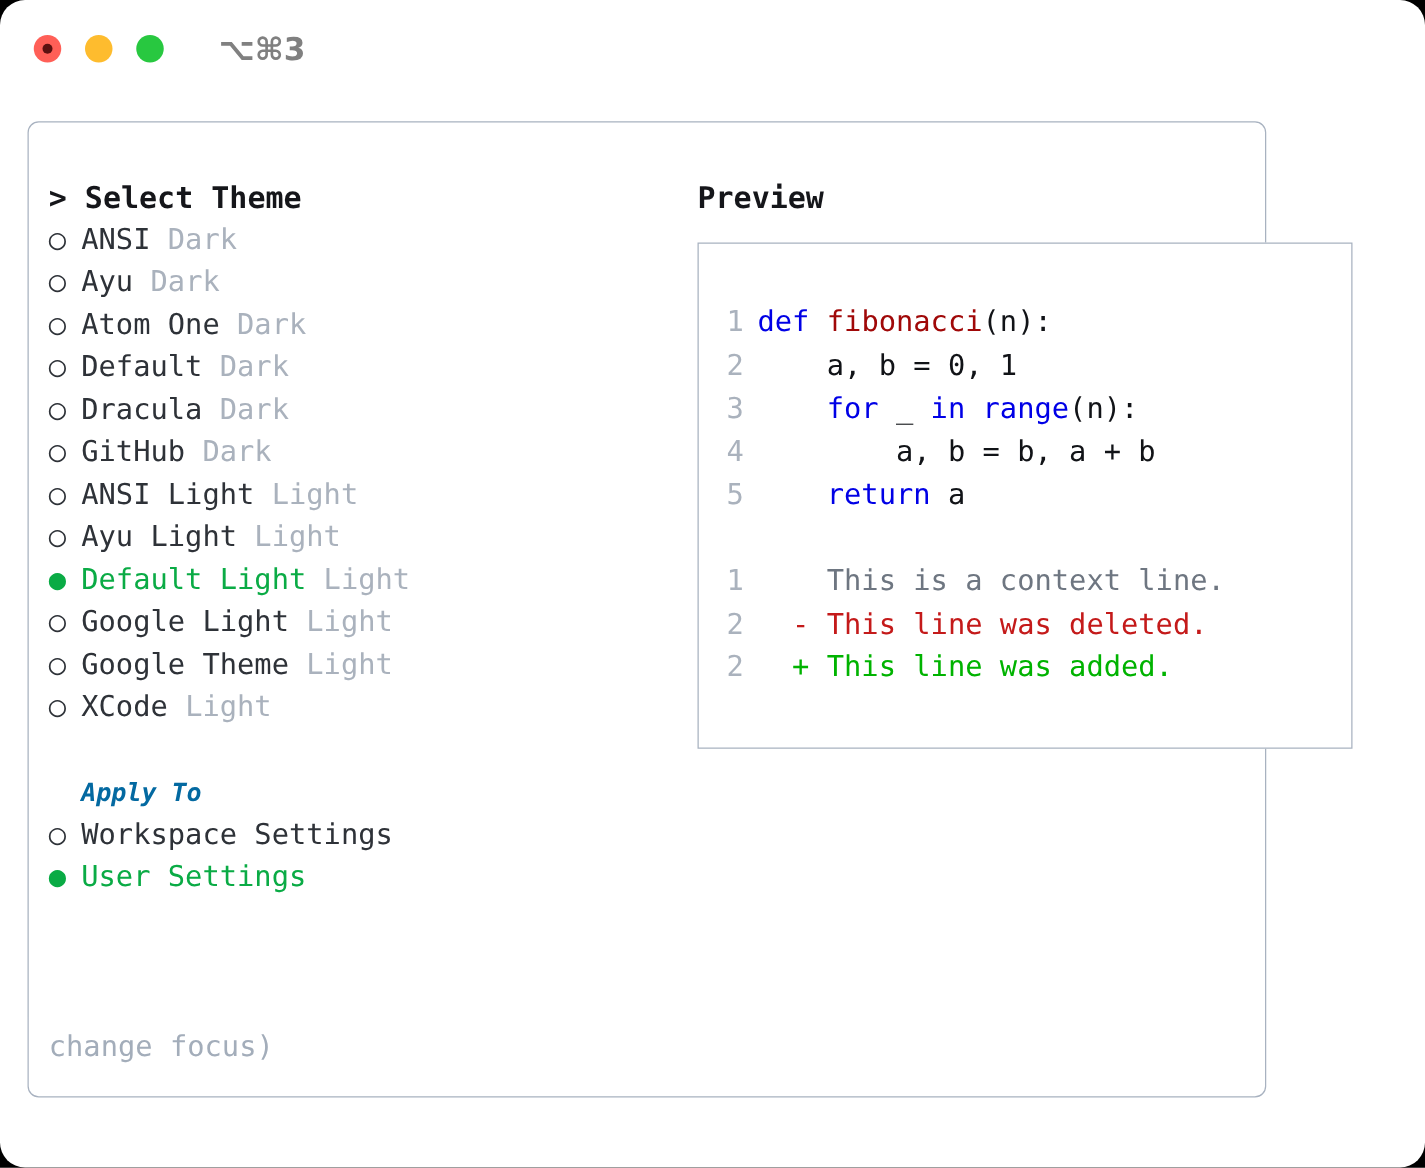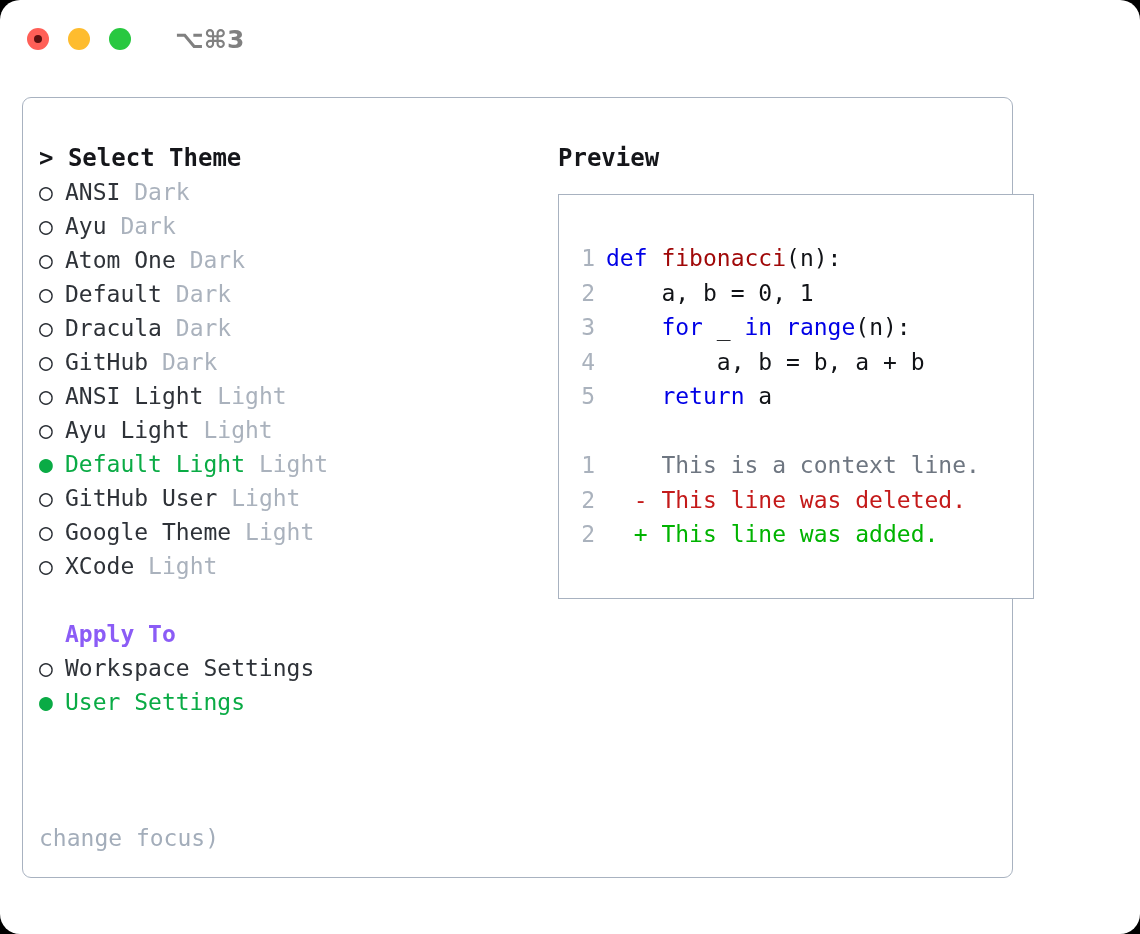--- a/index.html
+++ b/index.html
@@ -123,26 +123,27 @@
     display: inline-block;
     width: 26px;
     color: #2e3238;
   }
   .opt.selected .marker { color: #0aab45; }
   .opt.selected .label  { color: #0aab45; }
   .opt .label { color: #2e3238; }
   .opt .badge { color: #aab2bd; }
 
   .applyto-head {
-    font-size: 23px;
-    line-height: 34px;
-    font-weight: bold;
-    color: #8b5cf6;
+    font-size: 20px;
+    line-height: 34px;
+    font-weight: bold;
+    color: #0369a1;
     white-space: pre;
     padding-left: 26px;
+    font-style: italic;
   }
 
   .spacer-row { height: 34px; }
 
   .hint {
     font-size: 23px;
     line-height: 34px;
     color: #a3adba;
     white-space: pre;
     margin-top: 34px;
@@ -151,21 +152,21 @@
   
   .preview-head {
     font-size: 24px;
     font-weight: bold;
     color: #15161a;
     line-height: 34px;
     white-space: pre;
   }
   .preview-box {
     margin-top: 19px;
-    width: 476px;
+    width: 524px;
     height: 405px;
     border: 1.6px solid #a8b2c0;
     box-sizing: border-box;
     background: #ffffff;
     position: relative;
   }
   .code {
     position: absolute;
     left: 14px;
     top: 46px;
@@ -211,21 +212,21 @@
         <div id="theme-items">
             <div class="opt"><span class="marker">○</span><span class="label">ANSI</span><span> </span><span class="badge">Dark</span></div>
             <div class="opt"><span class="marker">○</span><span class="label">Ayu</span><span> </span><span class="badge">Dark</span></div>
             <div class="opt"><span class="marker">○</span><span class="label">Atom One</span><span> </span><span class="badge">Dark</span></div>
             <div class="opt"><span class="marker">○</span><span class="label">Default</span><span> </span><span class="badge">Dark</span></div>
             <div class="opt"><span class="marker">○</span><span class="label">Dracula</span><span> </span><span class="badge">Dark</span></div>
             <div class="opt"><span class="marker">○</span><span class="label">GitHub</span><span> </span><span class="badge">Dark</span></div>
             <div class="opt"><span class="marker">○</span><span class="label">ANSI Light</span><span> </span><span class="badge">Light</span></div>
             <div class="opt"><span class="marker">○</span><span class="label">Ayu Light</span><span> </span><span class="badge">Light</span></div>
             <div class="opt selected"><span class="marker">●</span><span class="label">Default Light</span><span> </span><span class="badge">Light</span></div>
-            <div class="opt"><span class="marker">○</span><span class="label">GitHub User</span><span> </span><span class="badge">Light</span></div>
+            <div class="opt"><span class="marker">○</span><span class="label">Google Light</span><span> </span><span class="badge">Light</span></div>
             <div class="opt"><span class="marker">○</span><span class="label">Google Theme</span><span> </span><span class="badge">Light</span></div>
             <div class="opt"><span class="marker">○</span><span class="label">XCode</span><span> </span><span class="badge">Light</span></div>
           </div>
 
         <div class="spacer-row"></div>
 
         <div class="applyto-head">Apply To</div>
         <div id="apply-items">
             <div class="opt"><span class="marker">○</span><span class="label">Workspace Settings</span></div>
             <div class="opt selected"><span class="marker">●</span><span class="label">User Settings</span></div>

